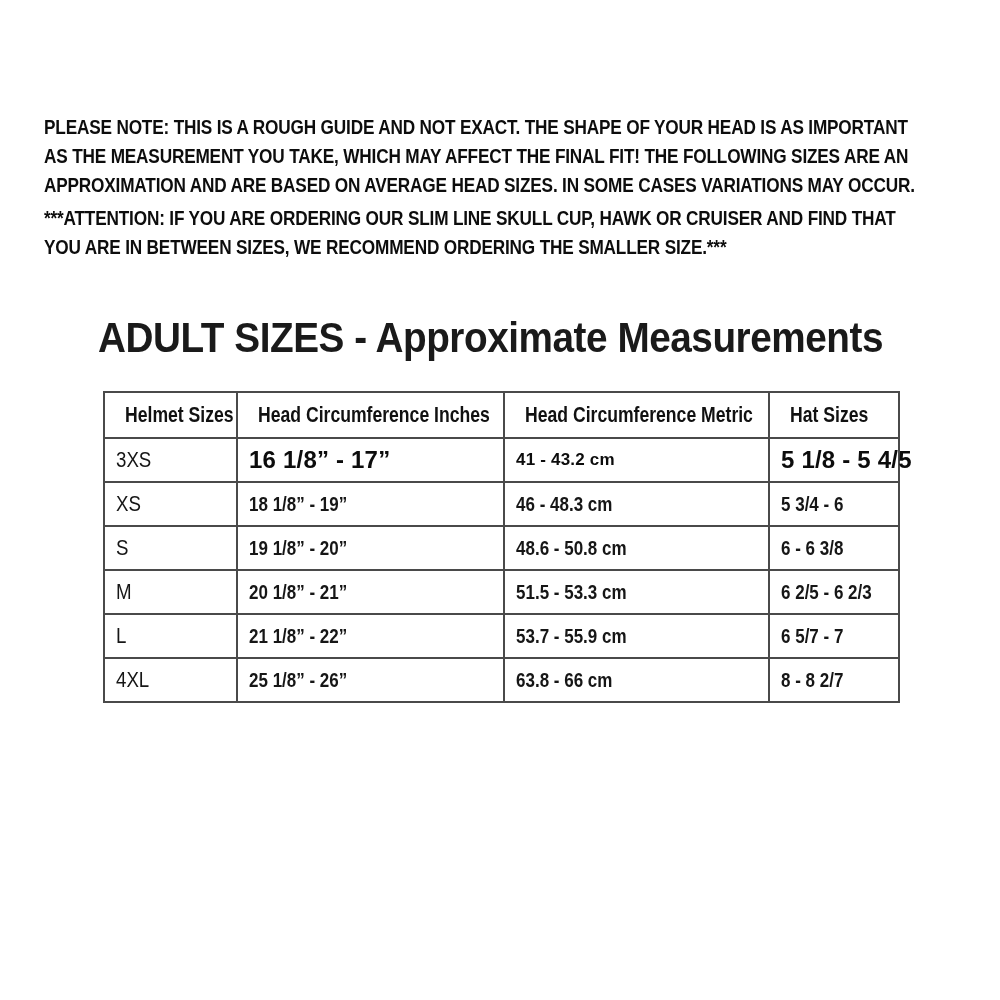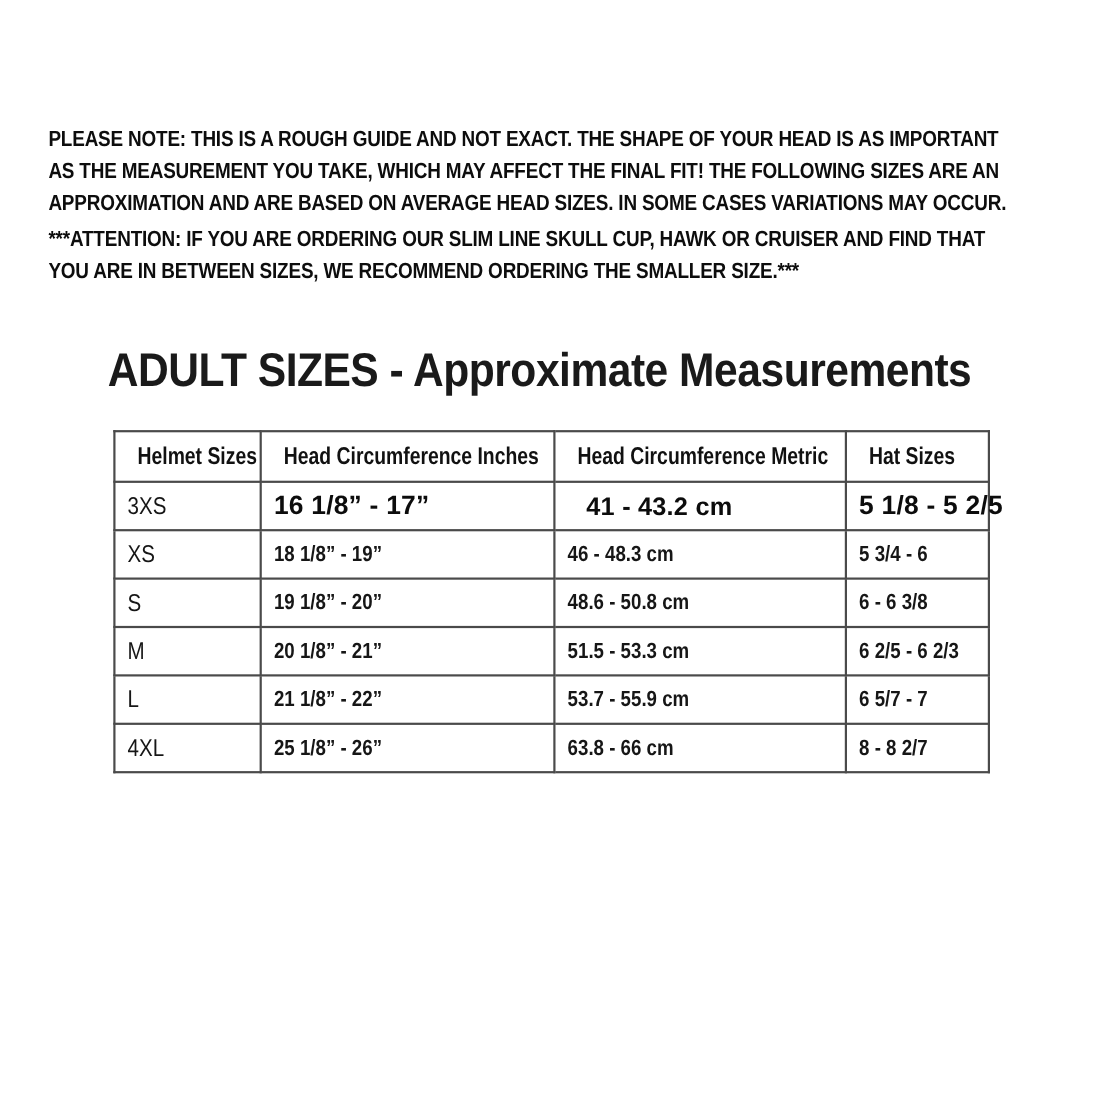--- a/index.html
+++ b/index.html
@@ -34,21 +34,21 @@
     overflow:visible;
   }
   table.sizes th{height:44px;padding-left:20px;}
   table.sizes td{height:42px;}
   
   .sq{display:inline-block;white-space:nowrap;transform-origin:0 50%;}
   .hdr{font-size:22px;font-weight:700;transform:scaleX(0.8);color:#111;}
   .szv{font-size:22px;font-weight:400;transform:scaleX(0.85);color:#161616;}
   .val{font-size:20px;font-weight:700;transform:scaleX(0.85);color:#161616;}
   .emph{font-size:24px;font-weight:700;transform:scaleX(1);letter-spacing:0.2px;color:#0c0c0c;}
-  .emph-lg{font-size:23px;margin-left:17px;}
+  .emph-lg{font-size:17px;}
 </style>
 </head>
 <body>
 
 <div class="page">
 
   <p class="note note-1">PLEASE NOTE: THIS IS A ROUGH GUIDE AND NOT EXACT. THE SHAPE OF YOUR HEAD IS AS IMPORTANT
 AS THE MEASUREMENT YOU TAKE, WHICH MAY AFFECT THE FINAL FIT! THE FOLLOWING SIZES ARE AN
 APPROXIMATION AND ARE BASED ON AVERAGE HEAD SIZES. IN SOME CASES VARIATIONS MAY OCCUR.</p>
   <p class="note note-2">***ATTENTION: IF YOU ARE ORDERING OUR SLIM LINE SKULL CUP, HAWK OR CRUISER AND FIND THAT
@@ -69,21 +69,21 @@
         <th><span class="sq hdr">Head Circumference Inches</span></th>
         <th><span class="sq hdr">Head Circumference Metric</span></th>
         <th><span class="sq hdr">Hat Sizes</span></th>
       </tr>
     </thead>
     <tbody>
       <tr>
         <td><span class="sq szv">3XS</span></td>
         <td><span class="sq emph">16 1/8” - 17”</span></td>
         <td><span class="sq emph emph-lg">41 - 43.2 cm</span></td>
-        <td><span class="sq emph">5 1/8 - 5 2/5</span></td>
+        <td><span class="sq emph">5 1/8 - 5 4/5</span></td>
       </tr>
       <tr>
         <td><span class="sq szv">XS</span></td>
         <td><span class="sq val">18 1/8” - 19”</span></td>
         <td><span class="sq val">46 - 48.3 cm</span></td>
         <td><span class="sq val">5 3/4 - 6</span></td>
       </tr>
       <tr>
         <td><span class="sq szv">S</span></td>
         <td><span class="sq val">19 1/8” - 20”</span></td>

